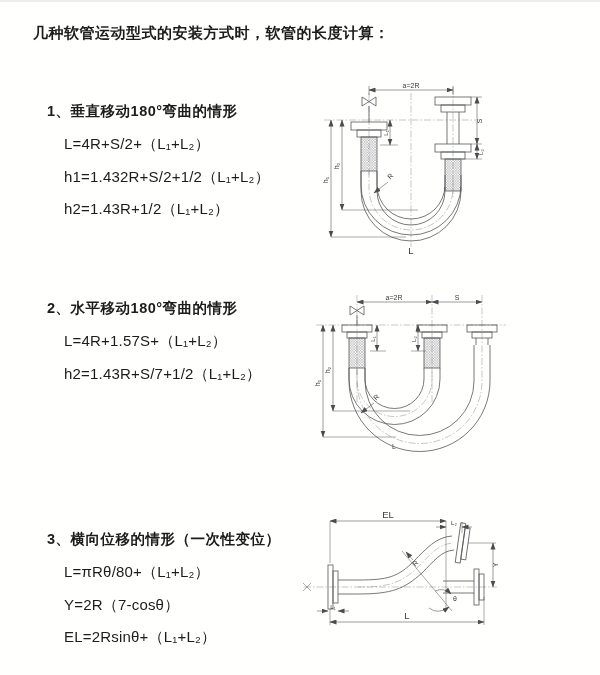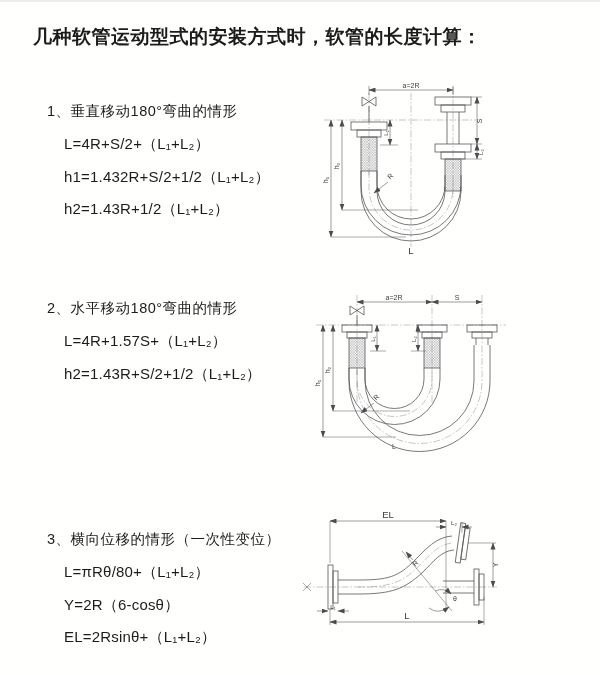--- a/index.html
+++ b/index.html
@@ -2,26 +2,26 @@
 <html><head>
 <meta charset="utf-8">
 <style>
   html,body{margin:0;padding:0;background:#fff;}
   .page{
     position:relative;width:600px;height:675px;background:#fffffe;
     font-family:"Liberation Sans","DejaVu Sans",sans-serif;color:#1c1c1c;
     overflow:hidden;border-top:2px solid #ececea;box-sizing:border-box;
   }
   .title{
-    position:absolute;left:33px;top:22px;font-size:19px;font-weight:bold;
+    position:absolute;left:33px;top:22px;font-size:15px;font-weight:bold;
     letter-spacing:.5px;white-space:nowrap;
   }
   .section{position:absolute;left:47px;}
   .sec1{top:100px;} .sec2{top:297px;} .sec3{top:528px;}
-  .sec-heading{font-size:14.5px;font-weight:normal;letter-spacing:.5px;white-space:nowrap;}
+  .sec-heading{font-size:14.5px;font-weight:bold;letter-spacing:.5px;white-space:nowrap;}
   .formulas{margin:7px 0 0 17px;}
   .formula{font-size:15px;line-height:32.5px;white-space:nowrap;letter-spacing:.2px;}
   svg{position:absolute;}
   .d1{left:310px;top:75px;}
   .d2{left:310px;top:285px;}
   .d3{left:300px;top:505px;}
   .ol{fill:none;stroke:#55575a;stroke-width:.8;}          
   .thin{fill:none;stroke:#55575a;stroke-width:.5;}
   .dim{fill:none;stroke:#4a4c4e;stroke-width:.55;}
   .cl{fill:none;stroke:#8a8c8e;stroke-width:.5;stroke-dasharray:7 2 1.5 2;}
@@ -44,29 +44,29 @@
       <div class="formula">L=4R+S/2+（L₁+L₂）</div>
       <div class="formula">h1=1.432R+S/2+1/2（L₁+L₂）</div>
       <div class="formula">h2=1.43R+1/2（L₁+L₂）</div>
     </div>
   </div>
 
   <div class="section sec2">
     <div class="sec-heading">2、水平移动180°弯曲的情形</div>
     <div class="formulas">
       <div class="formula">L=4R+1.57S+（L₁+L₂）</div>
-      <div class="formula">h2=1.43R+S/2+1/2（L₁+L₂）</div>
+      <div class="formula">h2=1.43R+S/7+1/2（L₁+L₂）</div>
     </div>
   </div>
 
   <div class="section sec3">
     <div class="sec-heading">3、横向位移的情形（一次性变位）</div>
     <div class="formulas">
       <div class="formula">L=πRθ/80+（L₁+L₂）</div>
-      <div class="formula">Y=2R（6-cosθ）</div>
+      <div class="formula">Y=2R（7-cosθ）</div>
       <div class="formula">EL=2Rsinθ+（L₁+L₂）</div>
     </div>
   </div>
 
   <svg class="d1" viewBox="0 0 290 180" width="290" height="180">
     <defs>
       <marker id="a1e" markerWidth="8" markerHeight="6" refX="6.5" refY="2.5" orient="auto" markerUnits="userSpaceOnUse">
         <path d="M0,0 L7,2.5 L0,5 Z" fill="#4a4c4e"></path>
         </marker>
       <marker id="a1s" markerWidth="8" markerHeight="6" refX="0.5" refY="2.5" orient="auto" markerUnits="userSpaceOnUse">

